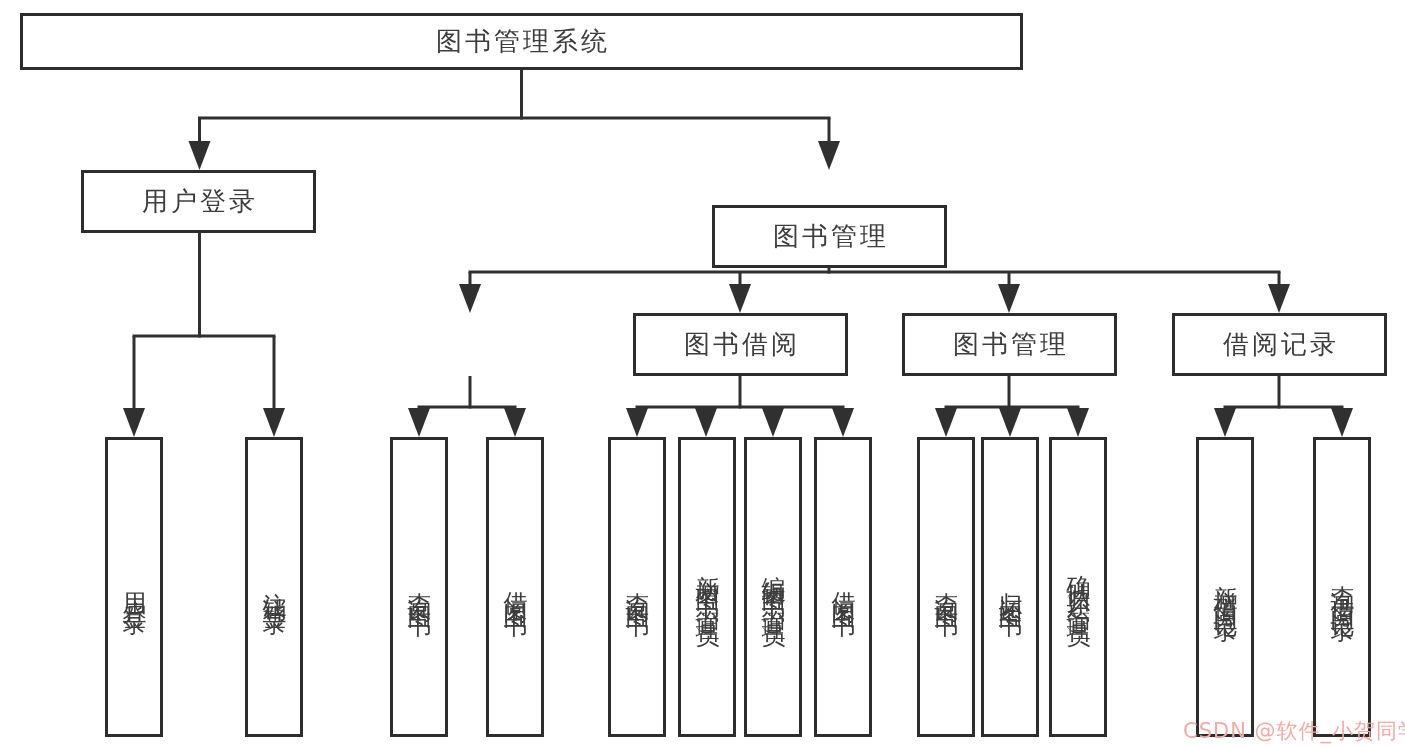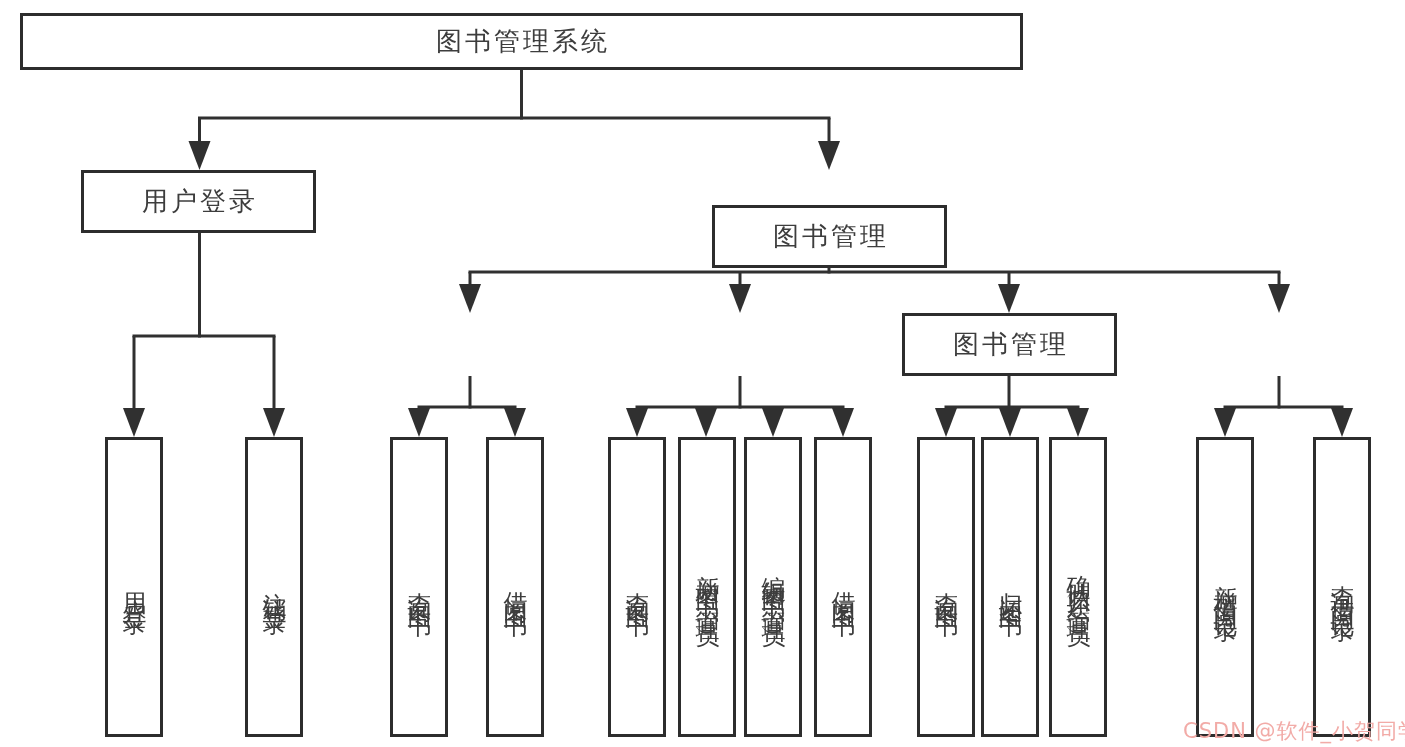--- a/index.html
+++ b/index.html
@@ -85,21 +85,23 @@
         <polygon points="1331,408 1353,408 1342,437" stroke="none"></polygon>
       </g>
     </g>
   </svg>
 
   <div class="node h-node" style="left:20px;top:13px;width:1003px;height:57px;">图书管理系统</div>
 
   <div class="node h-node" style="left:81px;top:170px;width:235px;height:63px;">用户登录</div>
   <div class="node h-node" style="left:712px;top:170px;width:235px;height:63px;margin-top:35px;">图书管理</div>
 
+  <div class="node h-node" style="left:633px;top:313px;width:215px;height:63px;">图书借阅</div>
   <div class="node h-node" style="left:902px;top:313px;width:215px;height:63px;">图书管理</div>
+  <div class="node h-node" style="left:1172px;top:313px;width:215px;height:63px;">借阅记录</div>
 
   <div class="node v-node" style="left:105px;top:437px;width:58px;height:300px;">
     <span class="vtext">用户登录</span>
   </div>
   <div class="node v-node" style="left:245px;top:437px;width:58px;height:300px;">
     <span class="vtext">注销登录</span>
   </div>
 
   <div class="node v-node" style="left:390px;top:437px;width:58px;height:300px;">
     <span class="vtext">查询图书</span>

